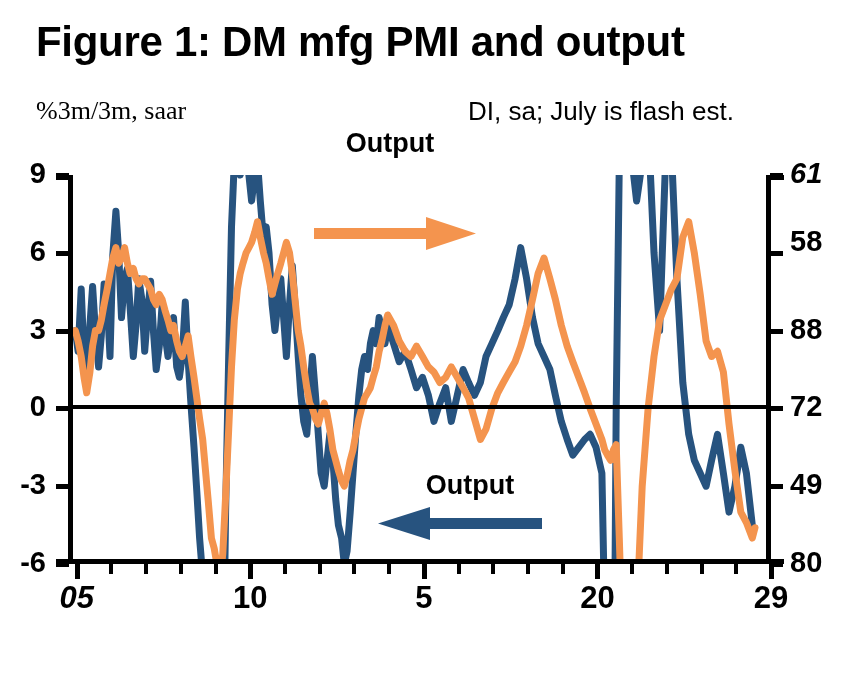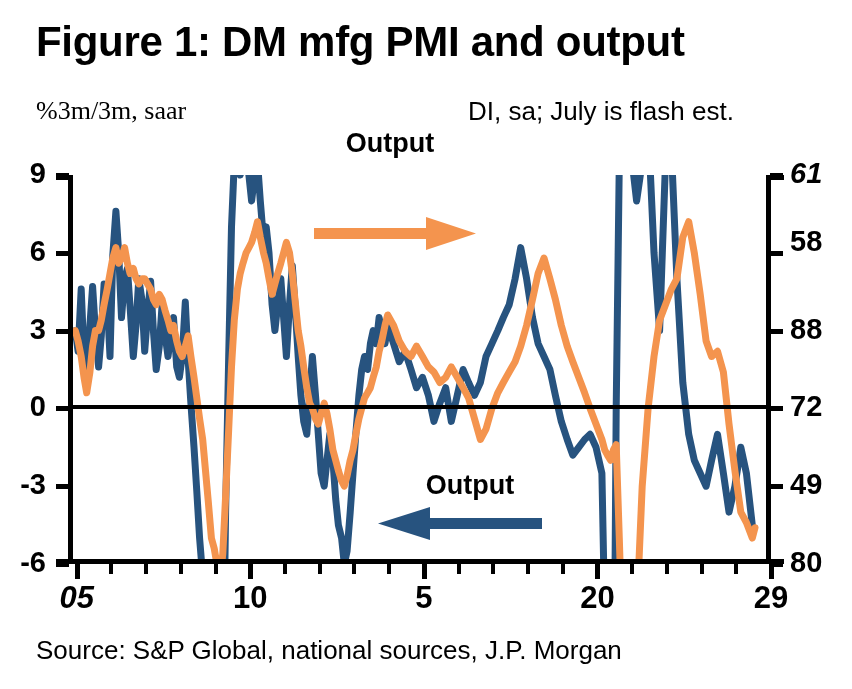--- a/index.html
+++ b/index.html
@@ -120,14 +120,13 @@
   <div class="ann ann-out-pmi1">Output</div>
   <div class="ann ann-out">Output</div>
 
   <svg style="position:absolute;left:312px;top:212px;" width="170" height="42">
     <path d="M2 16 h112 v-11 l50 16.5 -50 16.5 v-11 h-112 z" fill="#F4944E"></path>
   </svg>
   <svg style="position:absolute;left:368px;top:502px;" width="176" height="42">
     <path d="M174 16 h-112 v-11 l-52 16.5 52 16.5 v-11 h112 z" fill="#27537F"></path>
   </svg>
 
-  <div class="source">Source: S&amp;P Global, national sources, J.P. Morgan</div>
 </div>
 
 </body></html>

